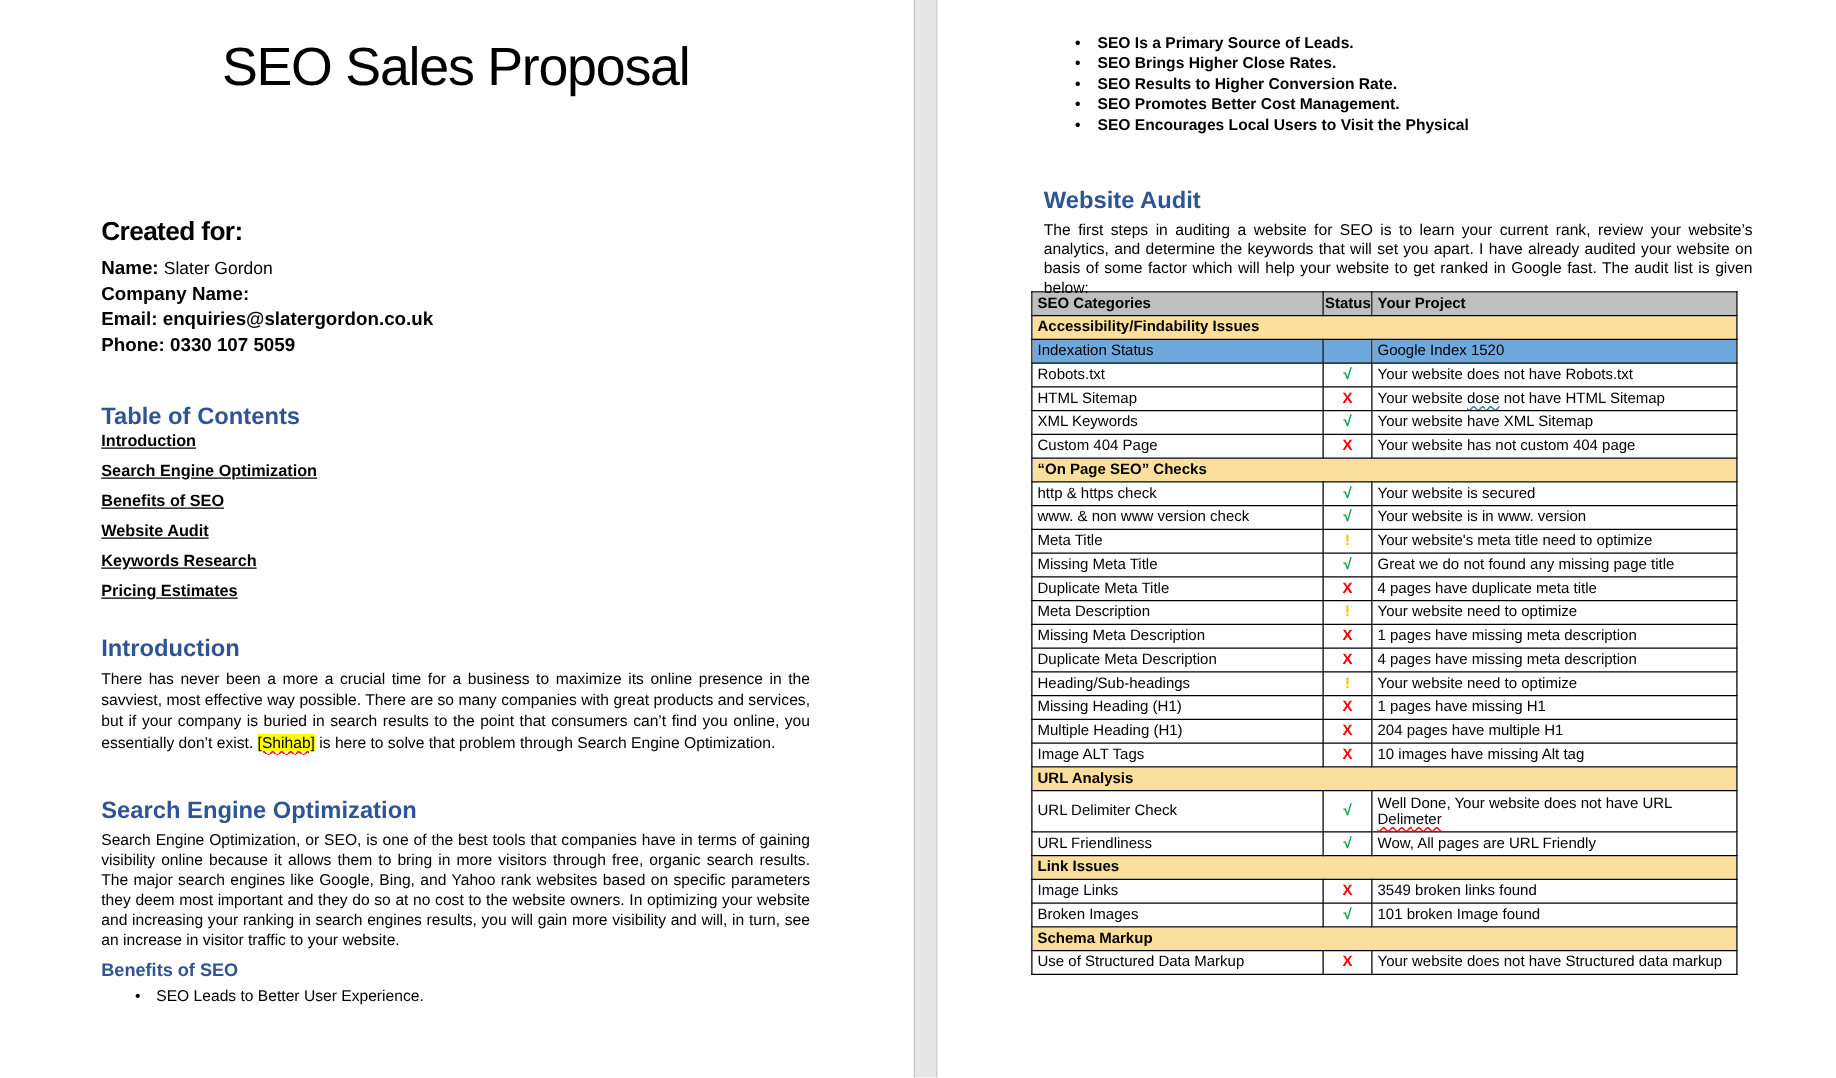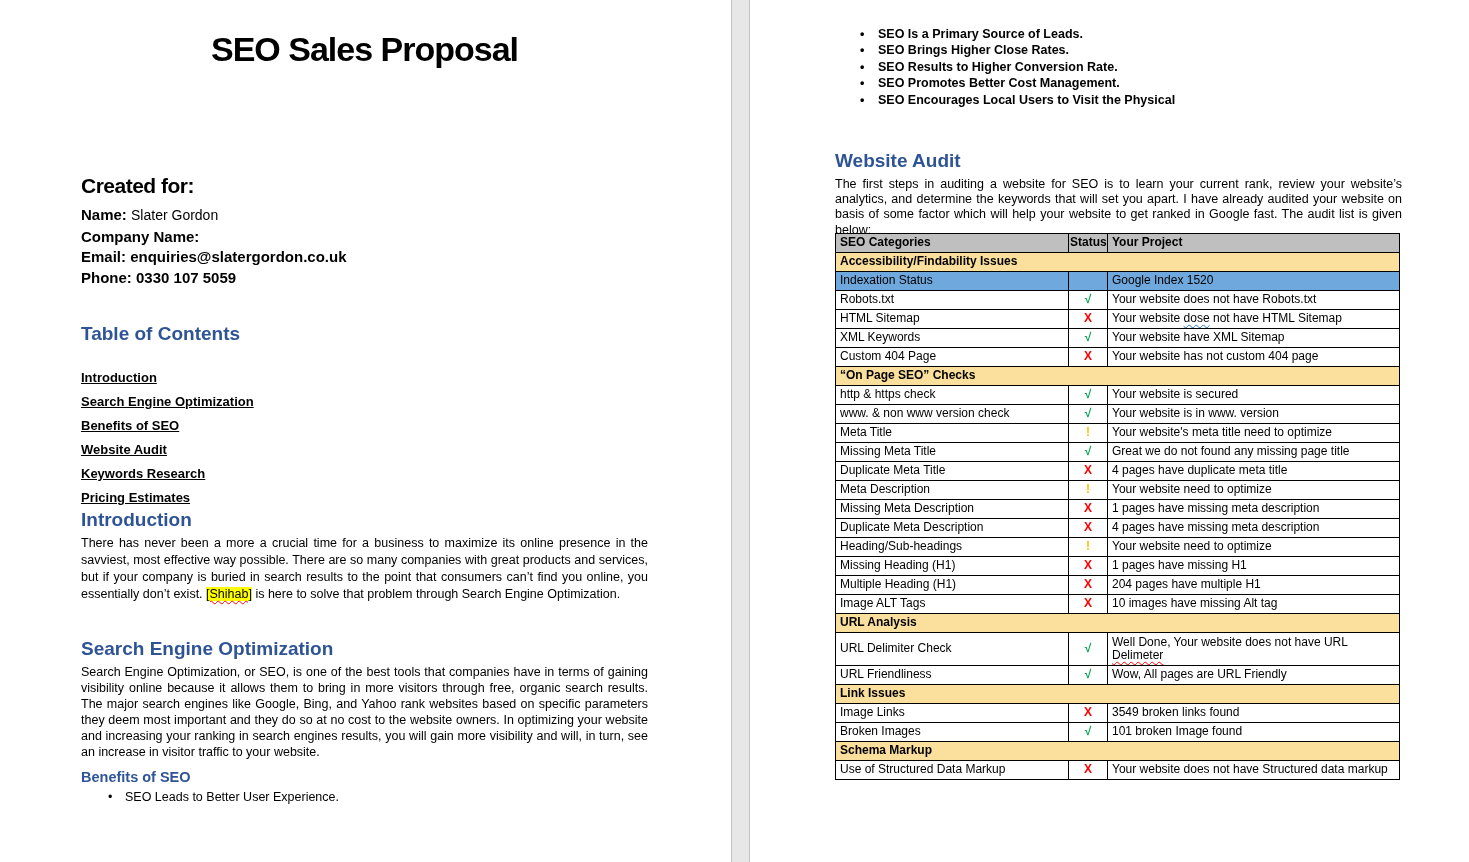--- a/index.html
+++ b/index.html
@@ -13,32 +13,32 @@
   .page-left  { left:0;   width:731px; }
   .page-right { left:750px; width:719px; }
   .page-gap {
     position:absolute; left:731px; top:0; width:19px; height:862px;
     background:#e7e7e7; border-left:1px solid #c3c3c3; border-right:1px solid #c3c3c3;
   }
 
   
   .doc-title {
     position:absolute; left:81px; top:30px; width:567px; margin:0;
-    text-align:center; font-size:34px; font-weight:bold; letter-spacing:-1px;
+    text-align:center; font-size:43px; font-weight:normal; letter-spacing:-1px;
   }
   .created-for { position:absolute; left:81px; top:174px; width:567px; }
   .created-for h2 { margin:0 0 9px 0; font-size:21px; font-weight:bold; letter-spacing:-0.5px; }
   .field-line { font-size:15px; font-weight:bold; margin-bottom:5px; line-height:15.5px; }
   .fl-value-normal { font-weight:normal; font-size:14px; }
 
   .blue-h    { margin:0; font-size:19px; font-weight:bold; color:#2F5496; }
   .blue-h-sm { margin:0; font-size:14.5px; font-weight:bold; color:#2F5496; }
 
   .toc { position:absolute; left:81px; top:323px; width:567px; }
-  .toc .blue-h { margin-bottom:25px; }
+  .toc .blue-h { margin-bottom:0; }
   .toc-item { font-size:13px; font-weight:bold; text-decoration:underline; margin-bottom:9px; cursor:pointer; }
 
   .intro { position:absolute; left:81px; top:509px; width:567px; }
   .intro .blue-h { margin-bottom:4px; }
   .body-just { margin:0; font-size:12.5px; line-height:17px; text-align:justify; }
 
   .seo { position:absolute; left:81px; top:638px; width:567px; }
   .seo .blue-h { margin-bottom:4px; }
   .seo .body-just { line-height:16px; }
 
@@ -50,21 +50,21 @@
 
   
   .bullets-top { position:absolute; left:85px; top:28px; width:565px;font-weight:bold; }
   .bullets-top .bullet-line { margin-bottom:2.9px; padding-left:43px; }
   .bullets-top .bullet-line::before { left:25px; }
 
   .audit { position:absolute; left:85px; top:150px; width:567px; }
   .audit .body-just { margin-top:5px; line-height:15.2px; }
 
   table.audit-table {
-    position:absolute; left:85px; top:233px; width:564px;
+    position:absolute; left:75px; top:233px; width:564px;
     border-collapse:collapse; table-layout:fixed;border-radius:25px;
   }
   .audit-table th, .audit-table td {
     border:1px solid #000; padding:0 4px; font-size:12px; line-height:13.5px;
     overflow:hidden; vertical-align:middle;
   }
   .audit-table thead th { background:#BFBFBF; text-align:left; font-weight:bold; height:19px; }
   .audit-table th.center { text-align:center; padding:0 1px; }
   .audit-table td { height:19px; }
   tr.row-tall td { height:33px; }

